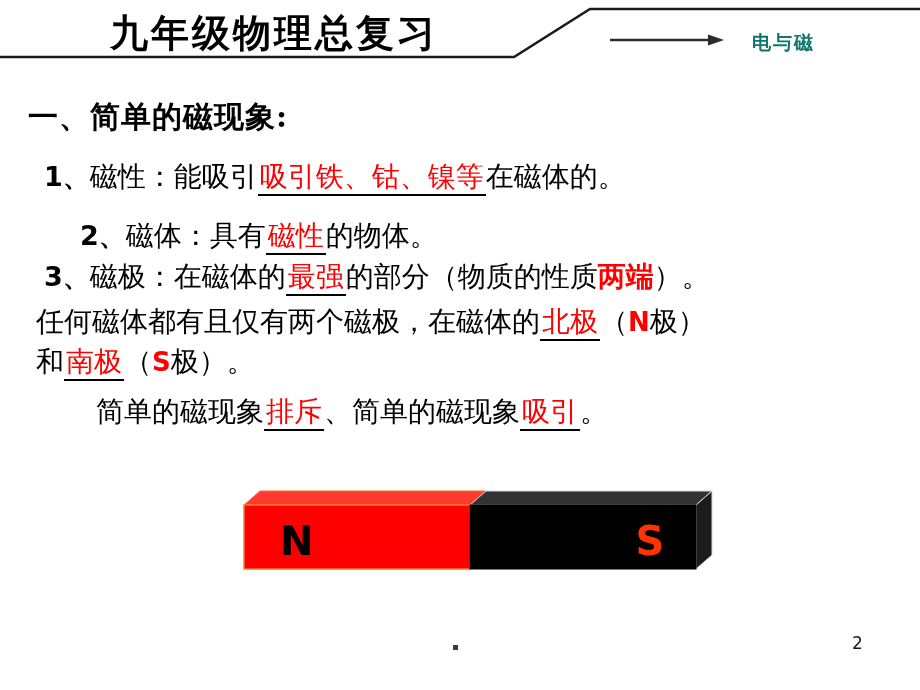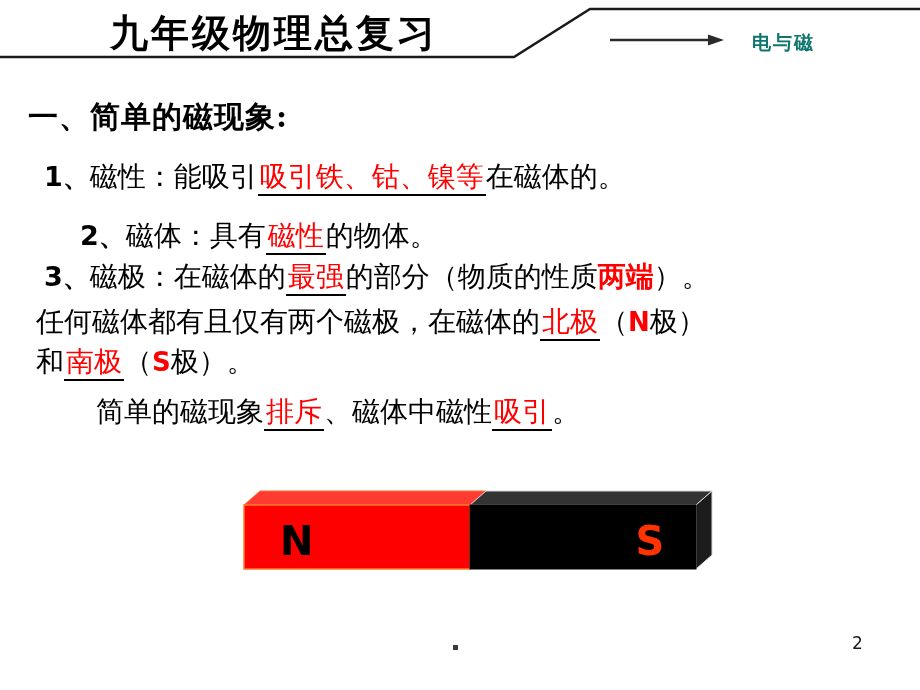--- a/index.html
+++ b/index.html
@@ -182,21 +182,21 @@
 
   <div id="line4" class="cn body-line">
     <span>任何磁体都有且仅有两个磁极，在磁体的</span><span class="blank">北极</span><span>（</span><span class="lat">N</span><span>极</span><span>）</span>
   </div>
 
   <div id="line5" class="cn body-line">
     <span>和</span><span class="blank">南极</span><span>（</span><span class="lat">S</span><span>极</span><span>）。</span>
   </div>
 
   <div id="line6" class="cn body-line">
-    <span>简单的磁现象</span><span class="blank">排斥</span><span>、磁体中磁性</span><span class="blank">吸引</span><span>。</span>
+    <span>简单的磁现象</span><span class="blank">排斥</span><span>、简单的磁现象</span><span class="blank">吸引</span><span>。</span>
   </div>
 
   <svg id="magnet" viewBox="0 0 478 88" width="478" height="88">
 
     <polygon points="6,18 22,4 248,4 232,18" fill="#ff3b30" stroke="#ff6a3a" stroke-width="1"></polygon>
 
     <polygon points="232,18 248,4 474,4 458,18" fill="#333333" stroke="#d8d8d8" stroke-width="1"></polygon>
 
     <polygon points="458,18 474,4 474,68 458,82" fill="#1c1c1c" stroke="#d8d8d8" stroke-width="1"></polygon>
 

